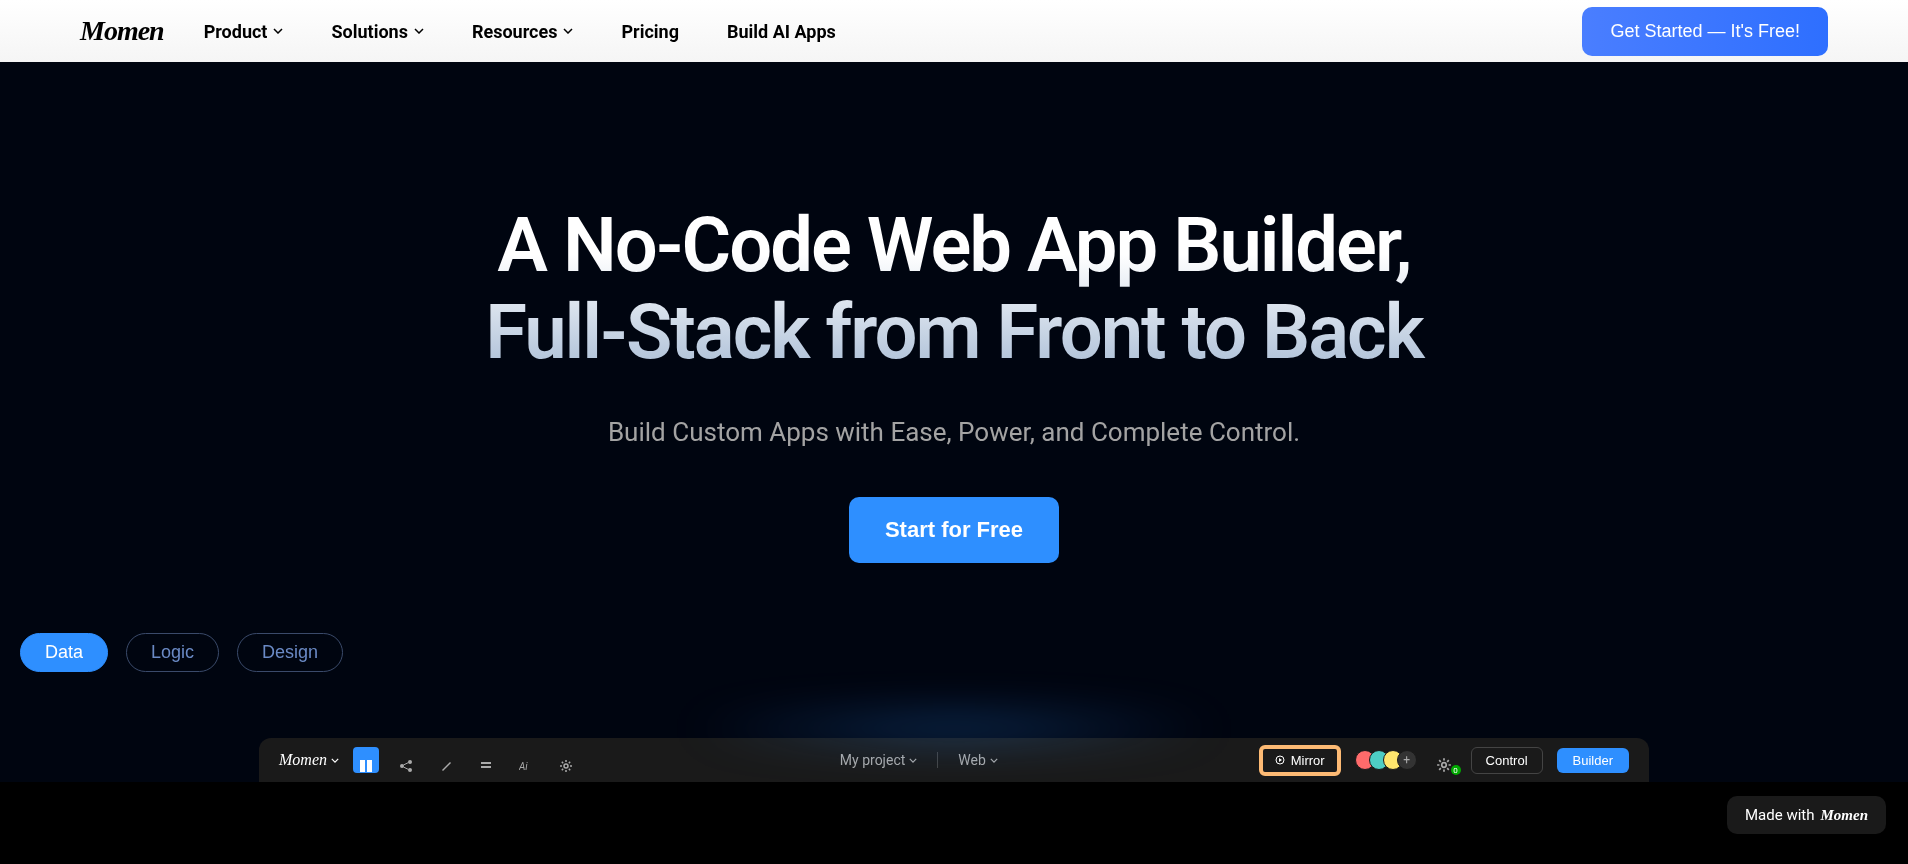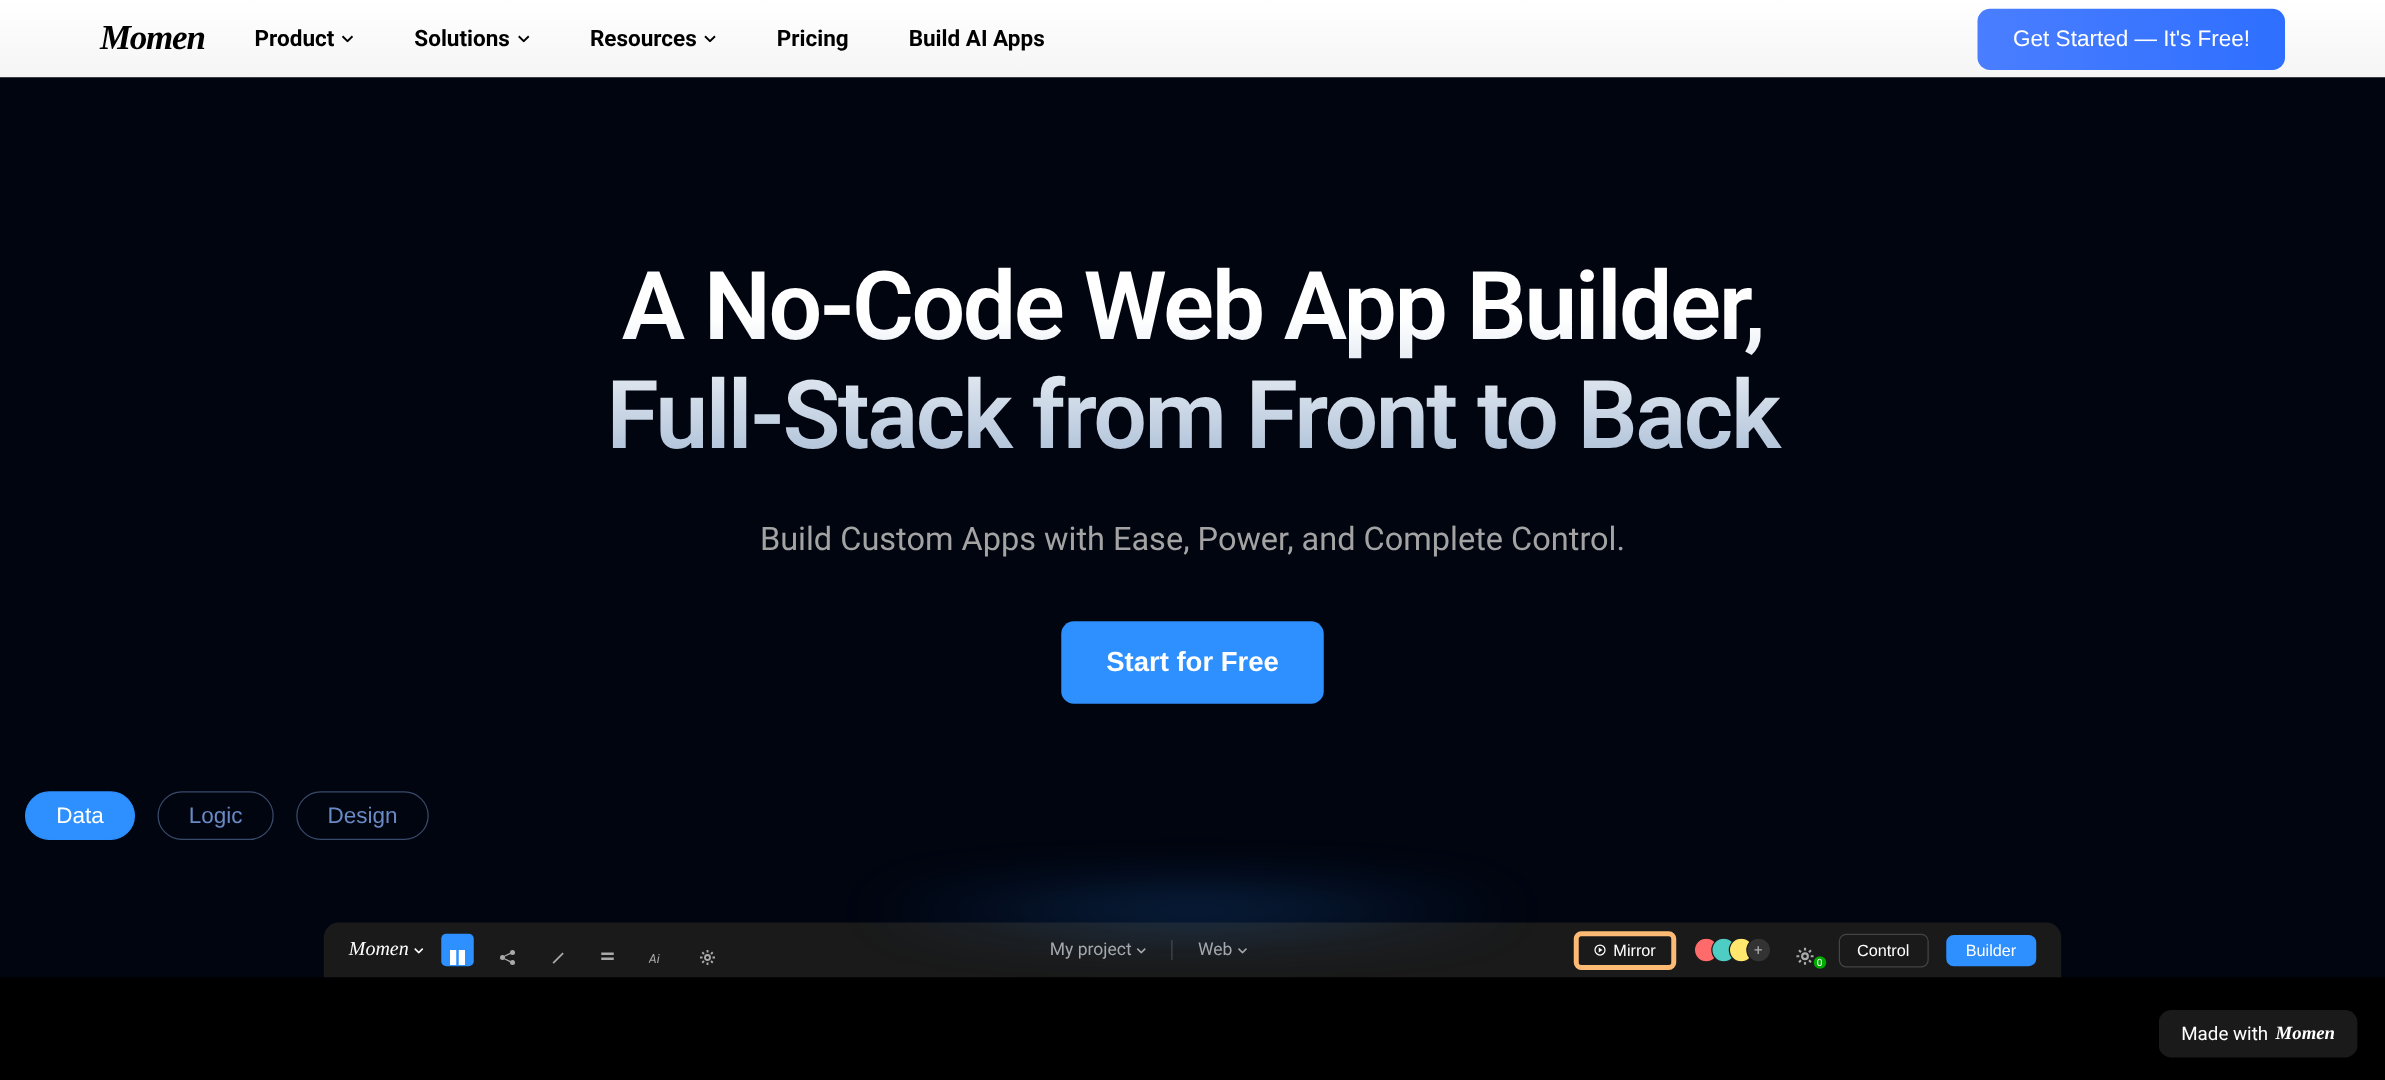--- a/index.html
+++ b/index.html
@@ -261,21 +261,21 @@
       background: #2e8fff;
       border-radius: 6px;
       color: #fff;
       font-size: 13px;
       border: none;
     }
     
     
     .made-with {
       position: fixed;
-      bottom: 18px;
+      bottom: 30px;
       right: 22px;
       background: #1a1a1a;
       color: #fff;
       padding: 10px 18px;
       border-radius: 10px;
       font-size: 15px;
       display: flex;
       align-items: center;
       gap: 6px;
     }

